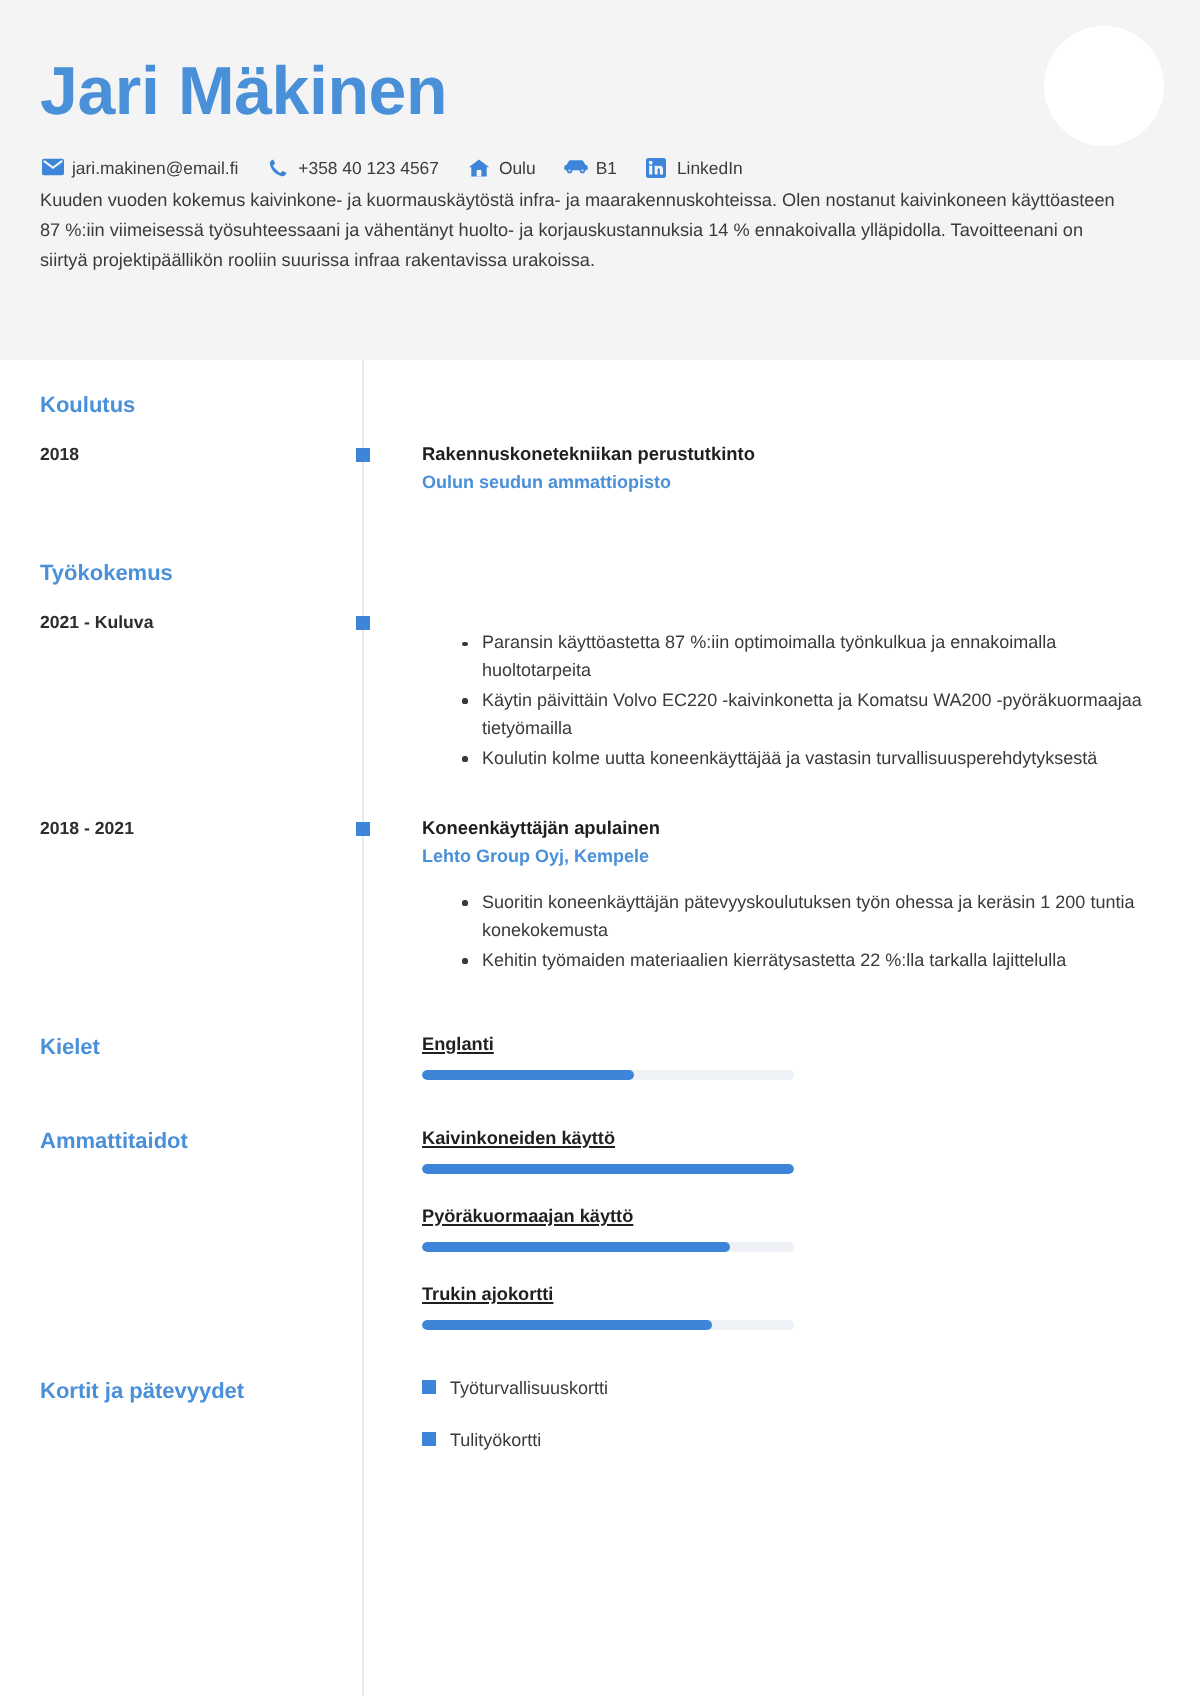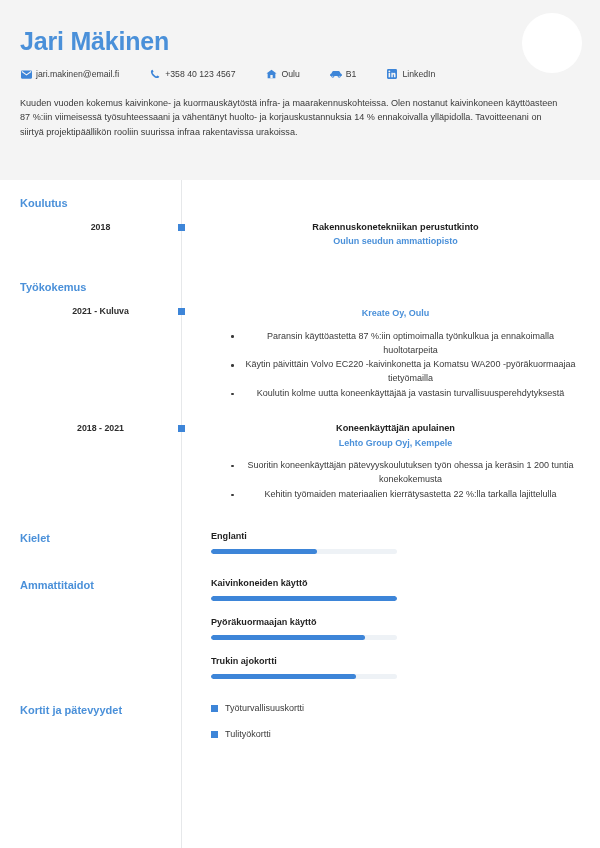--- a/index.html
+++ b/index.html
@@ -24,34 +24,34 @@
 
   
   .header {
     position: relative;
     background: #f4f4f4;
     padding: 28px 20px 20px 20px;
     height: 180px;
   }
 
   .name {
-    font-size: 25px;
+    font-size: 34px;
     font-weight: bold;
     color: #4a90d9;
     letter-spacing: -0.2px;
     line-height: 1.1;
     margin-bottom: 13px;
   }
 
   .contact-row {
     display: flex;
     flex-wrap: wrap;
     align-items: center;
-    gap: 16px;
-    margin-bottom: 16px;
+    gap: 0;
+    margin-bottom: 4px;
   }
 
   .contact-item {
     display: flex;
     align-items: center;
     font-size: 8.7px;
     color: #3b3b3b;
     margin-right: 14px;
     white-space: nowrap;
   }
@@ -123,21 +123,20 @@
     padding-left: 30px;
     min-width: 0;
   }
 
   
   .entry {
     position: relative;
     display: flex;
     align-items: flex-start;
     padding: 0 20px 0 20px;
-    text-align: center;
   }
 
   .entry-date {
     width: 161px;
     flex: none;
     font-size: 8.8px;
     font-weight: bold;
     color: #2d2d2d;
     padding-top: 1px;
   }
@@ -204,20 +203,21 @@
   }
   .bar-item {
     width: 186px;
     margin-bottom: 16px;
   }
   .bar-label {
     font-size: 9.1px;
     font-weight: bold;
     color: #1f1f1f;
     margin-bottom: 8px;
+    text-decoration: underline;
   }
   .bar-track {
     position: relative;
     height: 5px;
     border-radius: 3px;
     background: #eef2f6;
     overflow: hidden;
   }
   .bar-fill {
     position: absolute;
@@ -347,21 +347,20 @@
     <div class="section">
       <div class="sec-label">Työkokemus</div>
       <div class="sec-content"></div>
     </div>
     <div class="sp-12"></div>
 
     <div class="entry">
       <div class="entry-date">2021 - Kuluva</div>
       <div class="entry-marker"></div>
       <div class="entry-body">
-        <div class="entry-sub">Kreate Oy, Oulu</div>
         <ul class="bullets">
           <li>Paransin käyttöastetta 87 %:iin optimoimalla työnkulkua ja ennakoimalla huoltotarpeita</li>
           <li>Käytin päivittäin Volvo EC220 -kaivinkonetta ja Komatsu WA200 -pyöräkuormaajaa tietyömailla</li>
           <li>Koulutin kolme uutta koneenkäyttäjää ja vastasin turvallisuusperehdytyksestä</li>
         </ul>
       </div>
     </div>
 
     <div class="sp-20"></div>
 

